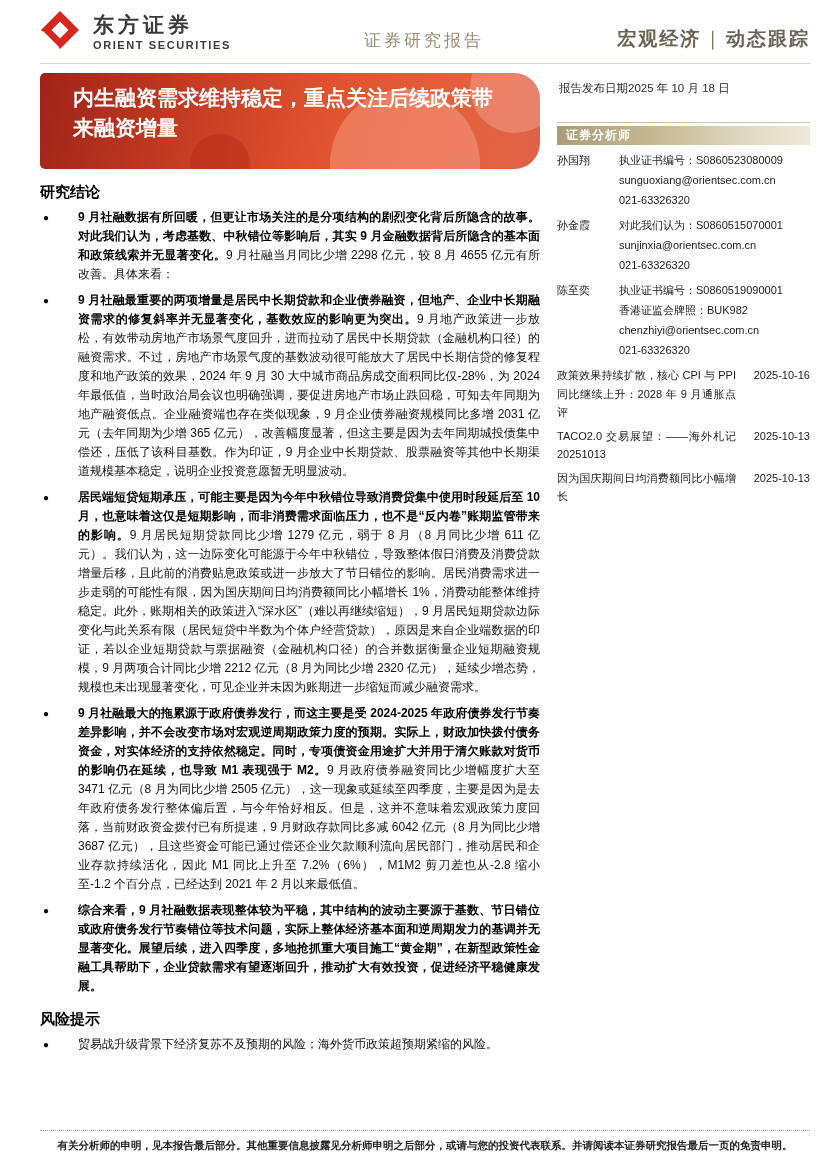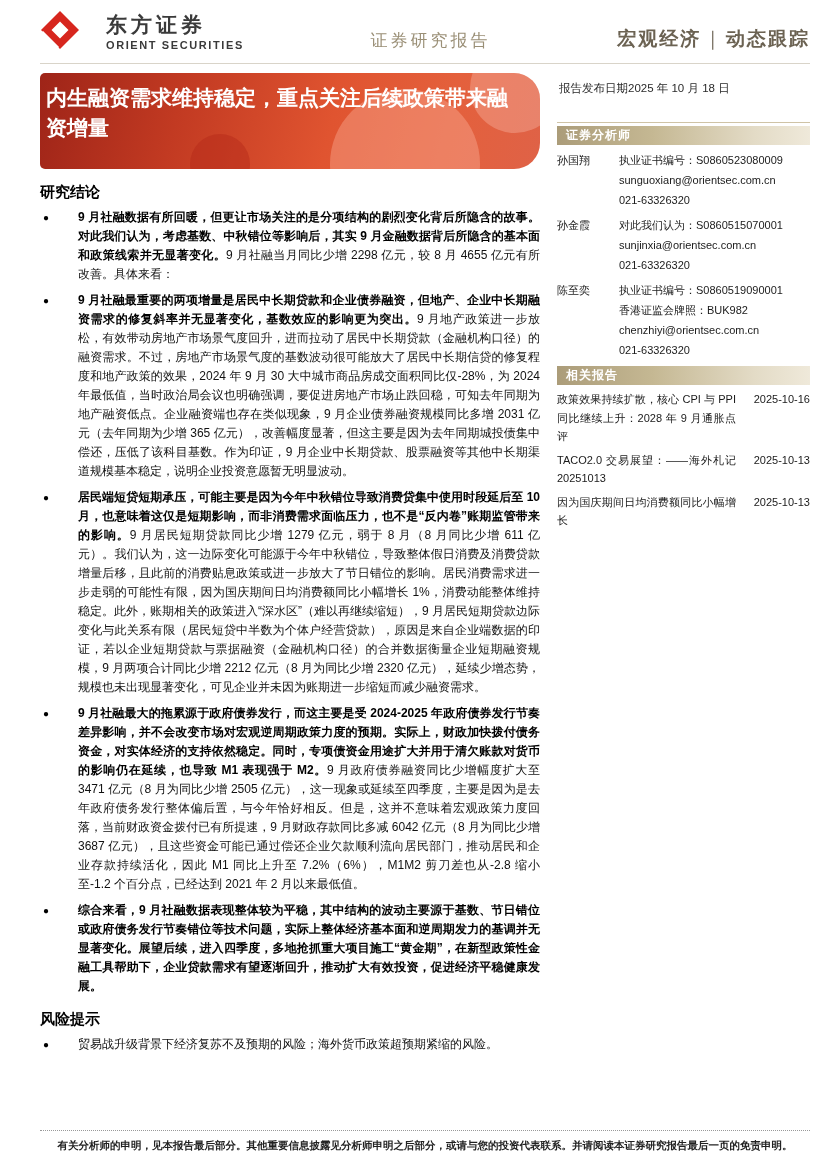--- a/index.html
+++ b/index.html
@@ -2,21 +2,21 @@
 <html><head>
 <meta charset="utf-8">
 <style>
   html,body{margin:0;padding:0;background:#fff;}
   body{font-family:"Liberation Sans","DejaVu Sans",sans-serif;color:#1a1a1a;}
   .page{position:relative;width:826px;height:1169px;background:#fff;overflow:hidden;}
 
   
   .header{display:flex;align-items:flex-end;justify-content:space-between;
           margin:0 16px 0 40px;padding:10px 0 9px 0;border-bottom:1px solid #d9d4c9;}
-  .logo{display:flex;align-items:center;gap:26px;}
+  .logo{display:flex;align-items:center;gap:13px;}
   .logo-txt .cn{font-size:21px;font-weight:bold;color:#3a3a3a;letter-spacing:4px;line-height:1.1;}
   .logo-txt .en{font-size:11px;font-weight:bold;color:#3a3a3a;letter-spacing:1.6px;margin-top:2px;}
   .hd-center{font-size:17px;color:#9a8f76;letter-spacing:3px;padding-bottom:2px;}
   .hd-right{font-size:19px;font-weight:bold;color:#6b6252;letter-spacing:2px;padding-bottom:2px;}
   .hd-right .divider{font-weight:normal;color:#6b6252;padding:0 2px;}
 
   
   .cols{display:flex;margin:0 16px 0 40px;gap:17px;}
   .col-main{width:500px;flex:0 0 500px;}
   .col-side{flex:1;min-width:0;}
@@ -25,21 +25,21 @@
   .banner{position:relative;margin-top:9px;height:96px;border-radius:5px 26px 26px 5px;
           background:linear-gradient(104deg,#9e2418 0%,#c23a22 28%,#e05430 58%,#e4603c 80%,#df6247 100%);
           overflow:hidden;color:#fff;}
   .banner .blob1{position:absolute;width:150px;height:150px;border-radius:50%;
           background:rgba(255,190,170,.35);right:60px;bottom:-70px;}
   .banner .blob2{position:absolute;width:90px;height:90px;border-radius:50%;
           background:rgba(255,210,195,.30);right:-20px;top:-30px;}
   .banner .blob3{position:absolute;width:60px;height:60px;border-radius:50%;
           background:rgba(180,40,25,.45);left:150px;bottom:-25px;}
   .banner-title{position:relative;z-index:2;font-size:21px;font-weight:bold;
-          line-height:1.42;padding:10px 30px 0 6px;}
+          line-height:1.42;padding:10px 30px 0 33px;}
   .banner-sub{position:relative;z-index:2;text-align:right;font-size:15px;font-weight:bold;
           padding:4px 26px 0 0;}
 
   
   .side-date{display:flex;justify-content:flex-start;font-size:11.5px;color:#2a2a2a;
           padding:17px 2px 0 2px;}
   .side-rule{border-top:1px solid #cfc3a6;margin-top:26px;}
   .side-bar{margin-top:3px;height:19px;line-height:19px;color:#fff;font-size:12px;font-weight:bold;
           padding-left:9px;letter-spacing:1px;
           background:linear-gradient(90deg,#ab9c79 0%,#c5b893 38%,#e3dbc6 78%,#efe9da 100%);}
@@ -161,21 +161,20 @@
             <div class="an-details">
               <div>执业证书编号：S0860519090001</div>
               <div>香港证监会牌照：BUK982</div>
               <div>chenzhiyi@orientsec.com.cn</div>
               <div>021-63326320</div>
             </div>
           </div>
         </div>
 
       <div class="rep-block">
-        <div class="side-bar">相关报告</div>
         <div id="reports">
             <div class="rep-row">
               <div class="rep-title">政策效果持续扩散，核心 CPI 与 PPI 同比继续上升：2028 年 9 月通胀点评</div>
               <div class="rep-date">2025-10-16</div>
             </div>
             <div class="rep-row">
               <div class="rep-title">TACO2.0 交易展望：——海外札记 20251013</div>
               <div class="rep-date">2025-10-13</div>
             </div>
             <div class="rep-row">

